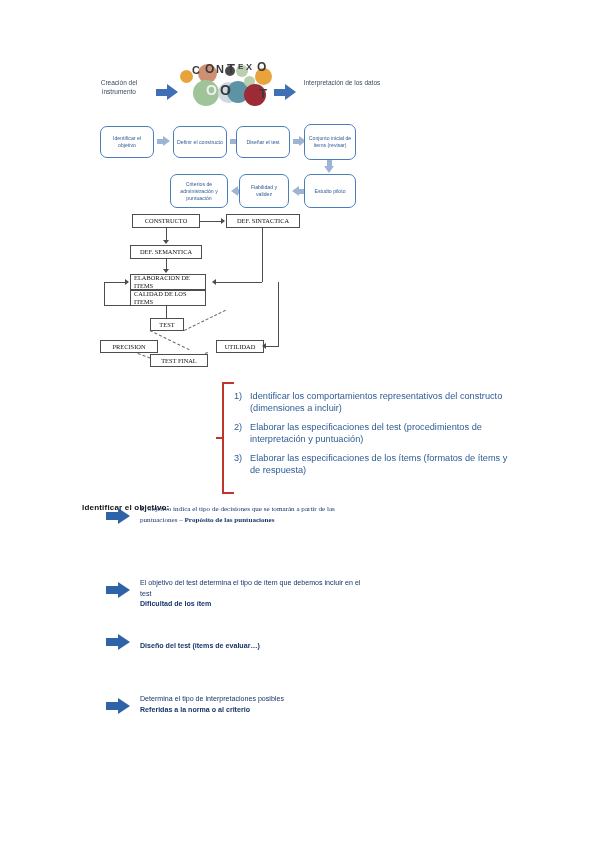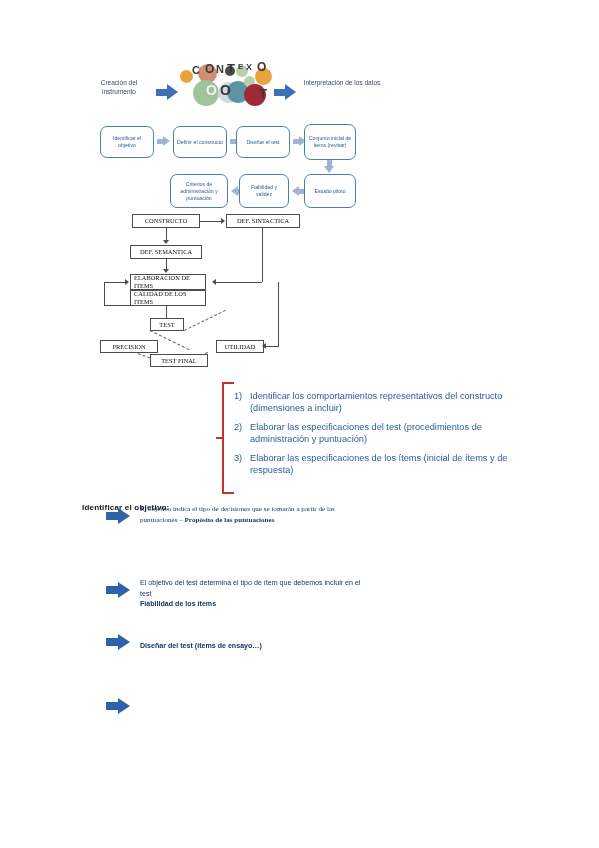--- a/index.html
+++ b/index.html
@@ -203,54 +203,55 @@
       <div class="bm"></div>
   </div>
 
   <div class="numlist">
     <div class="numrow">
       <span class="n">1)</span>
       <span class="tx">Identificar los comportamientos representativos del constructo (dimensiones a incluir)</span>
     </div>
     <div class="numrow">
       <span class="n">2)</span>
-      <span class="tx">Elaborar las especificaciones del test (procedimientos de administración y puntuación)</span>
+      <span class="tx">Elaborar las especificaciones del test (procedimientos de interpretación y puntuación)</span>
     </div>
     <div class="numrow">
       <span class="n">3)</span>
-      <span class="tx">Elaborar las especificaciones de los ítems (inicial de ítems y de respuesta)</span>
+      <span class="tx">Elaborar las especificaciones de los ítems (formatos de ítems y de respuesta)</span>
     </div>
   </div>
 
   <div class="sec-title">Identificar el objetivo:</div>
 
   <div class="bullet" style="top:504px;font-family:Liberation Serif, serif;">
     <div class="barrow">
         <div class="t"></div>
         <div class="h"></div>
       </div>
     <div class="btxt"><span>El objetivo indica el tipo de decisiones que se tomarán a partir de las puntuaciones – </span><b>Propósito de las puntuaciones</b></div>
   </div>
 
   <div class="bullet" style="top:578px;">
     <div class="barrow">
         <div class="t"></div>
         <div class="h"></div>
       </div>
-    <div class="btxt"><span>El objetivo del test determina el tipo de ítem que debemos incluir en el test </span><br><b>Fiabilidad de los ítems</b></div>
+    <div class="btxt"><span>El objetivo del test determina el tipo de ítem que debemos incluir en el test </span><br><b>Dificultad de los ítem</b></div>
   </div>
 
   <div class="bullet" style="top:630px;">
     <div class="barrow">
         <div class="t"></div>
         <div class="h"></div>
       </div>
-    <div class="btxt"><br><b>Diseñar del test (ítems de ensayo…)</b></div>
+    <div class="btxt"><br><b>Diseño del test (ítems de evaluar…)</b></div>
   </div>
 
   <div class="bullet" style="top:694px;">
     <div class="barrow">
         <div class="t"></div>
         <div class="h"></div>
       </div>
+    <div class="btxt"><span>Determina el tipo de interpretaciones posibles </span><br><b>Referidas a la norma o al criterio</b></div>
   </div>
 
 </div>
 
 </body></html>

